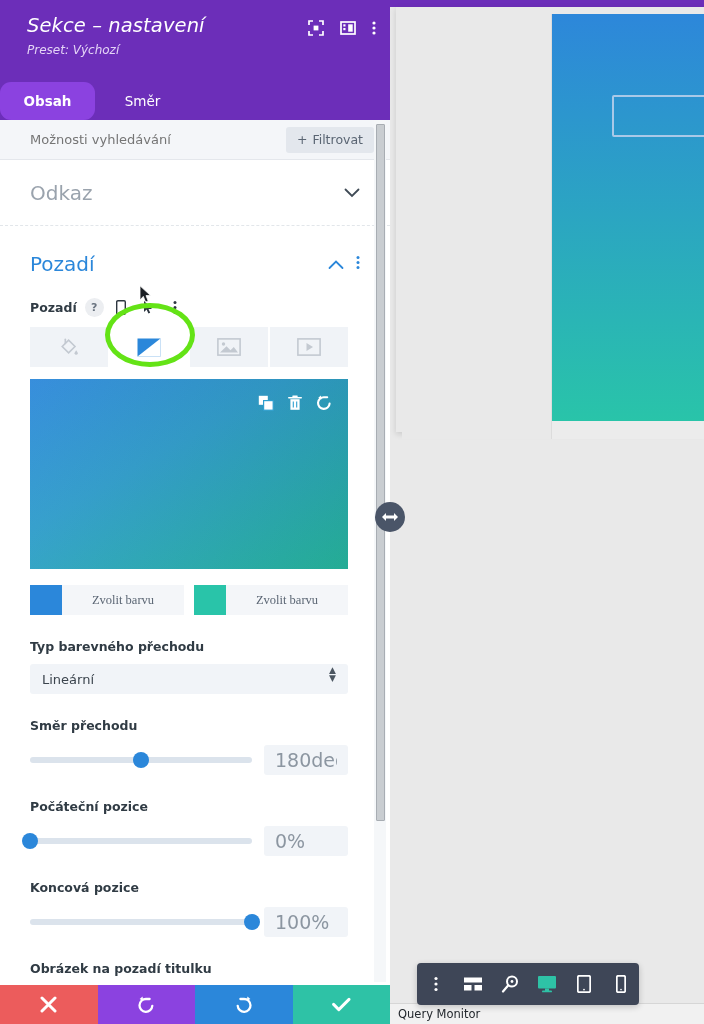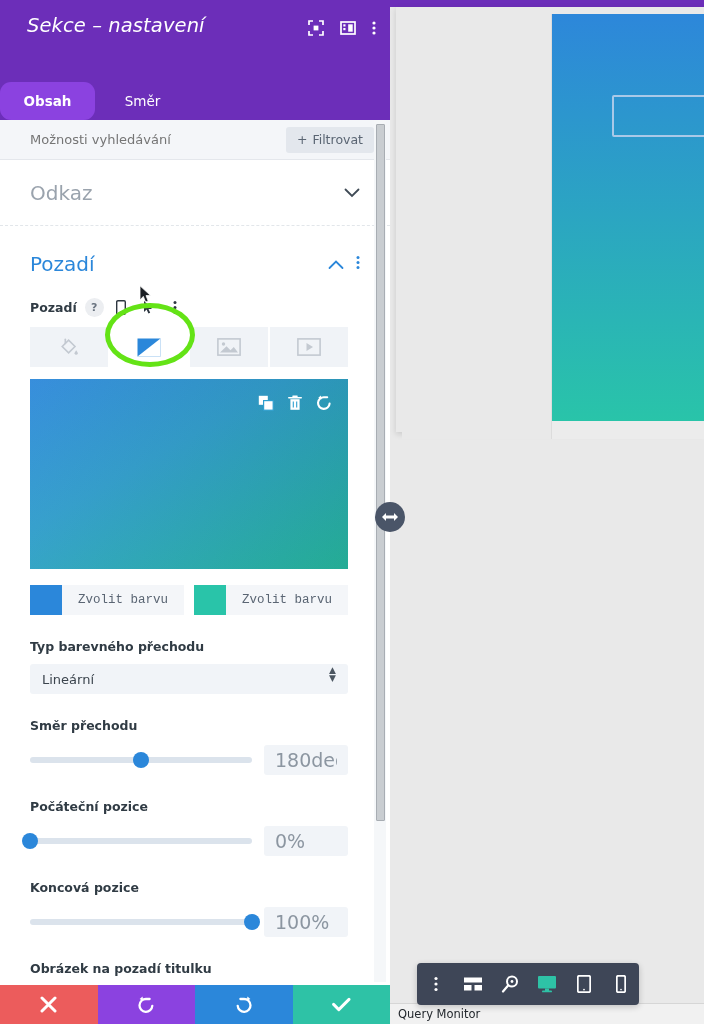--- a/index.html
+++ b/index.html
@@ -196,21 +196,21 @@
   }
   #gradient-actions .gicon { color: #fff; cursor: pointer; display: flex; }
 
   
   #color-rows { margin-top: 16px; display: flex; gap: 10px; width: 318px; }
   .color-group { display: flex; align-items: stretch; flex: 1; height: 30px; }
   .swatch { width: 32px; height: 30px; cursor: pointer; }
   .swatch-btn {
     flex: 1; background: #f4f6f9; border: none; cursor: pointer;
     font-size: 12.5px; color: #5a6573;
-    font-family: Liberation Mono, monospace;
+    font-family: Liberation Serif, serif;
     display: flex; align-items: center; justify-content: center;
   }
 
   
   .field { margin-top: 24px; width: 318px; }
   .field > .flabel { font-size: 12.5px; color: #303b44; font-weight: 700; }
 
   
   #gradient-type-select {
     margin-top: 10px; width: 318px; height: 30px; background: #f1f4f8;
@@ -346,20 +346,21 @@
   </div>
 
   <div id="query-monitor-bar">
     <span>Query Monitor</span>
   </div>
 
   <div id="settings-modal">
 
     <div id="modal-header">
       <div id="modal-title">Sekce – nastavení</div>
+      <div id="modal-preset">Preset: Výchozí</div>
       <div id="header-icons">
         <span class="hicon">
           <svg width="16" height="16" viewBox="0 0 16 16">
             <path d="M1 5V1h4M11 1h4v4M15 11v4h-4M5 15H1v-4" fill="none" stroke="currentColor" stroke-width="1.7"></path>
             <rect x="5.6" y="5.6" width="4.8" height="4.8" fill="currentColor"></rect>
           </svg>
         </span>
         <span class="hicon">
           <svg width="16" height="16" viewBox="0 0 16 16">
             <rect x="1" y="2" width="14" height="12" fill="none" stroke="currentColor" stroke-width="1.7"></rect>

